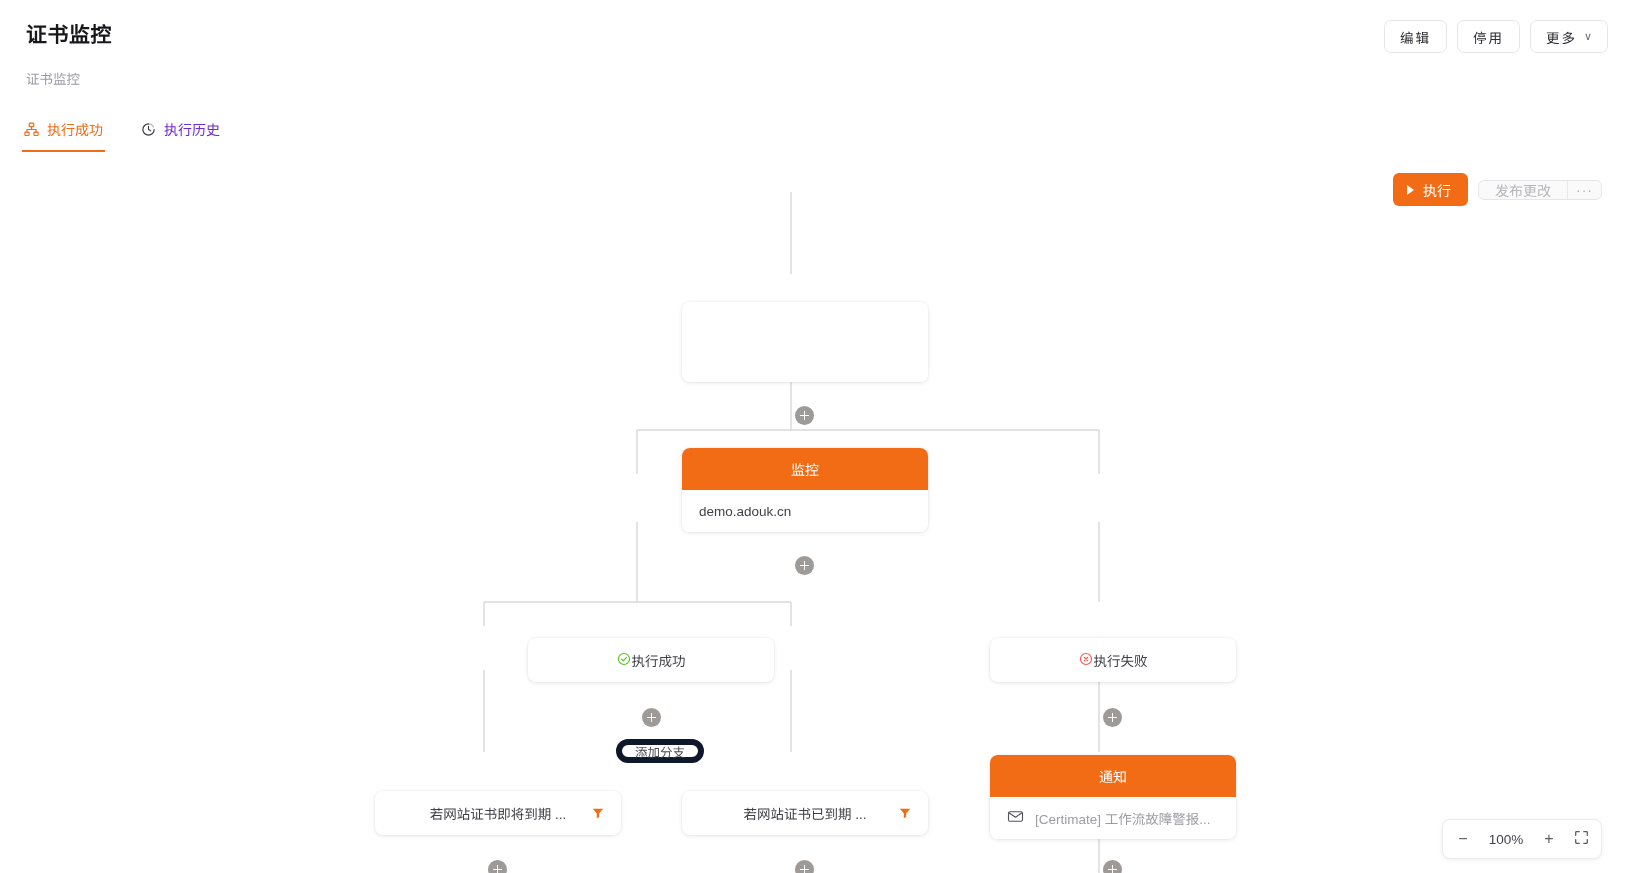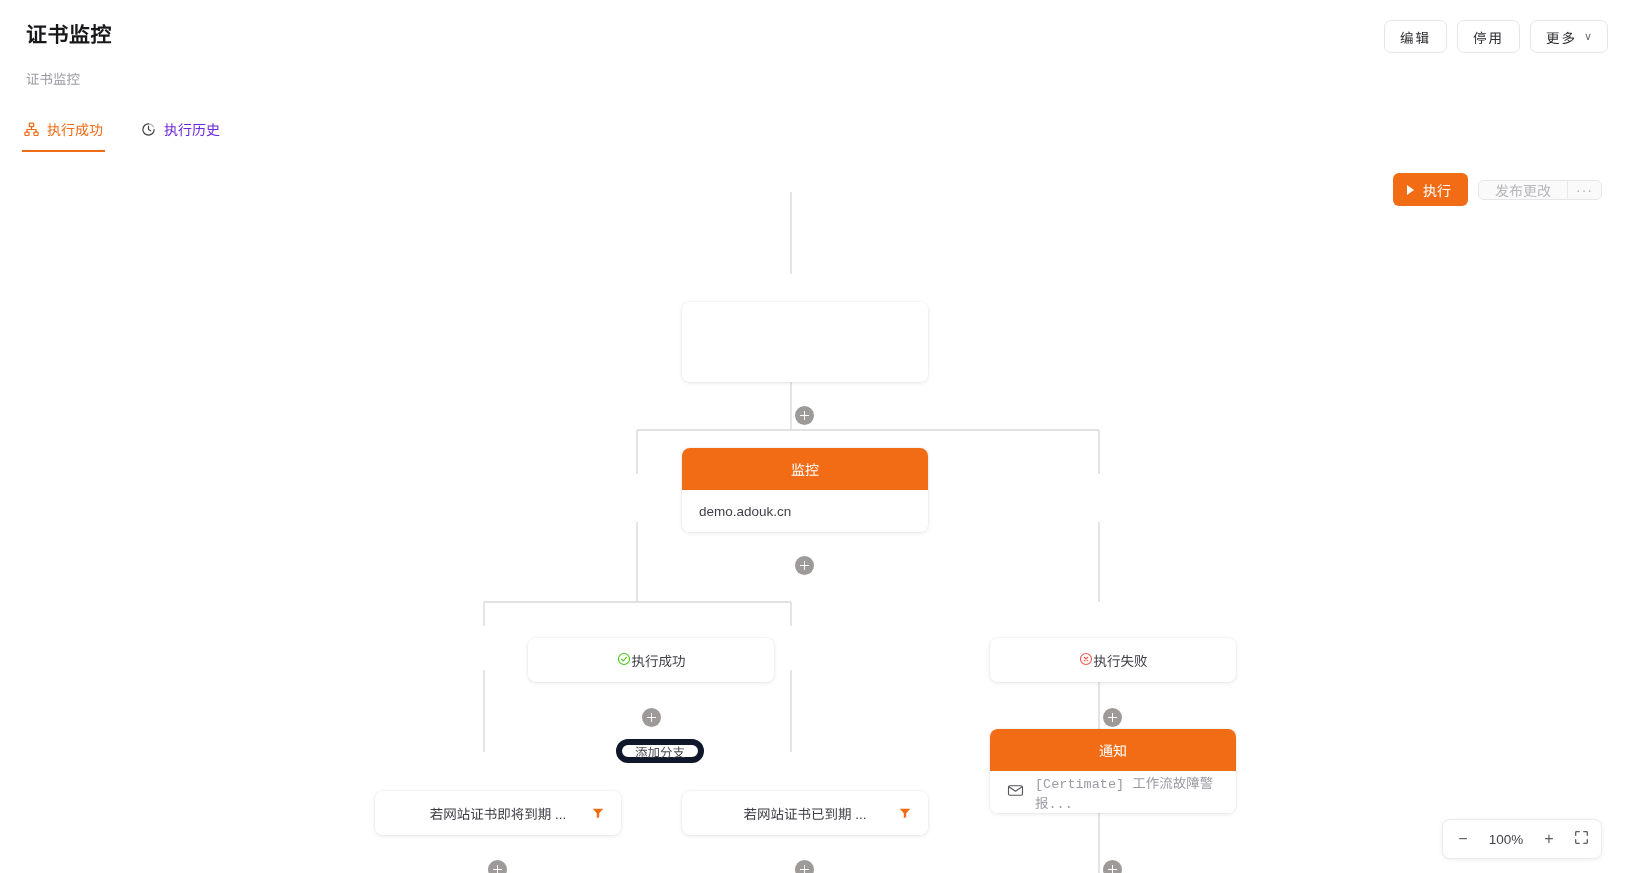--- a/index.html
+++ b/index.html
@@ -441,21 +441,21 @@
       <div class="inner">
         <span>若网站证书已到期 ...</span>
         <span class="trailing">
           <svg width="14" height="14" viewBox="0 0 16 16" fill="#f26c16">
             <path d="M2 3.2h12l-4.6 5.2v4.1l-2.8 1.5V8.4z"></path>
           </svg>
         </span>
       </div>
     </div>
 
-    <div class="node" style="left:976px; top:577px; width:246px;font-family:Liberation Mono, monospace;">
+    <div class="node" style="left:976px; top:603px; width:246px;">
       <div class="node-head">通知</div>
       <div class="node-body">
         <span>
           <svg width="17" height="17" viewBox="0 0 18 18" fill="none" stroke="#53535b" stroke-width="1.2">
             <rect x="1.6" y="4" width="14.8" height="10" rx="1.6"></rect>
             <path d="M2.4 5.2L9 9.8l6.6-4.6" stroke-linecap="round" stroke-linejoin="round"></path>
           </svg>
         </span>
         <span class="muted">[Certimate] 工作流故障警报...</span>
       </div>

